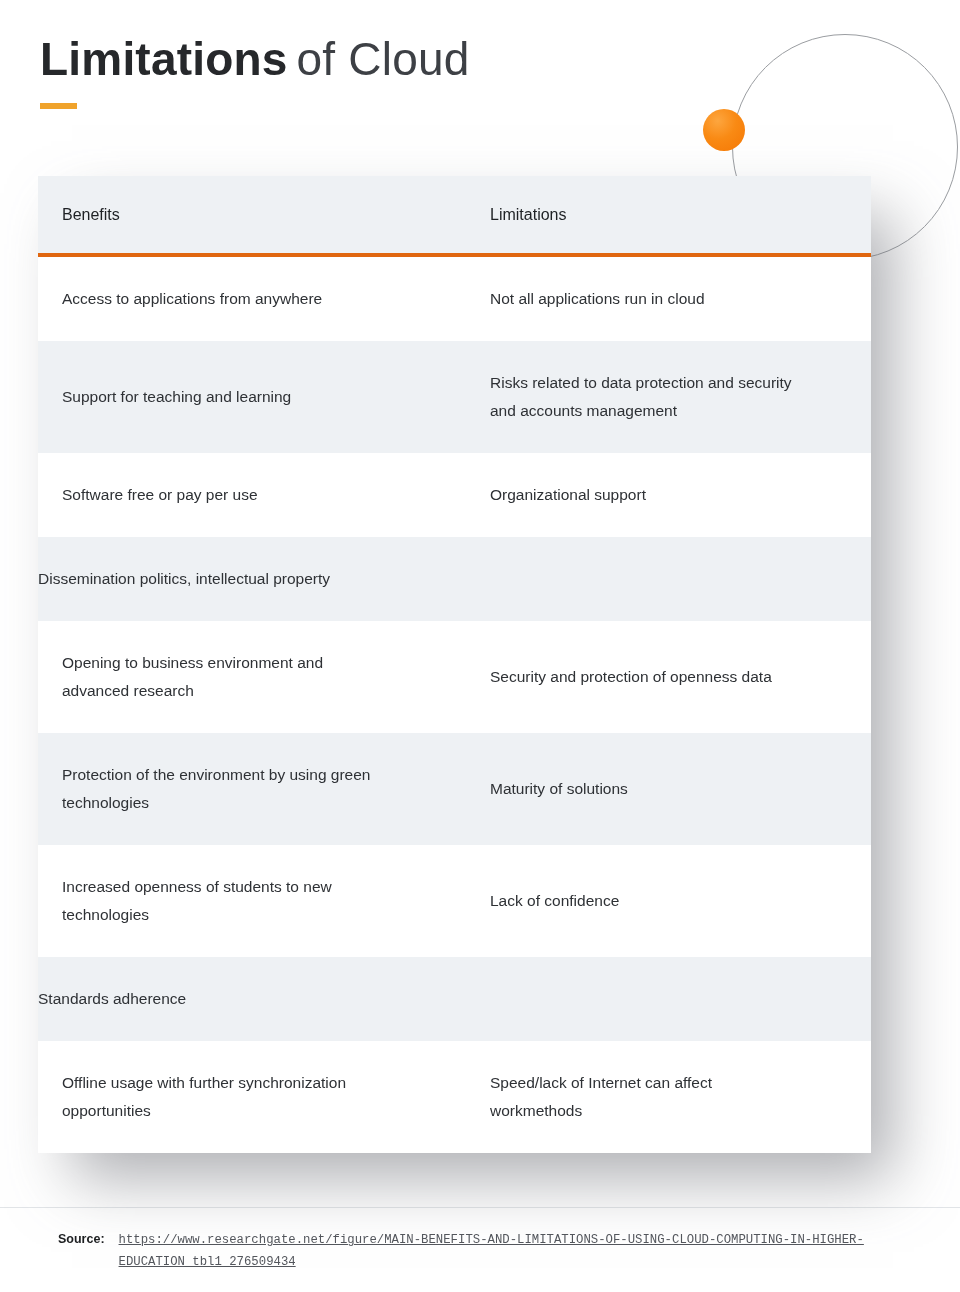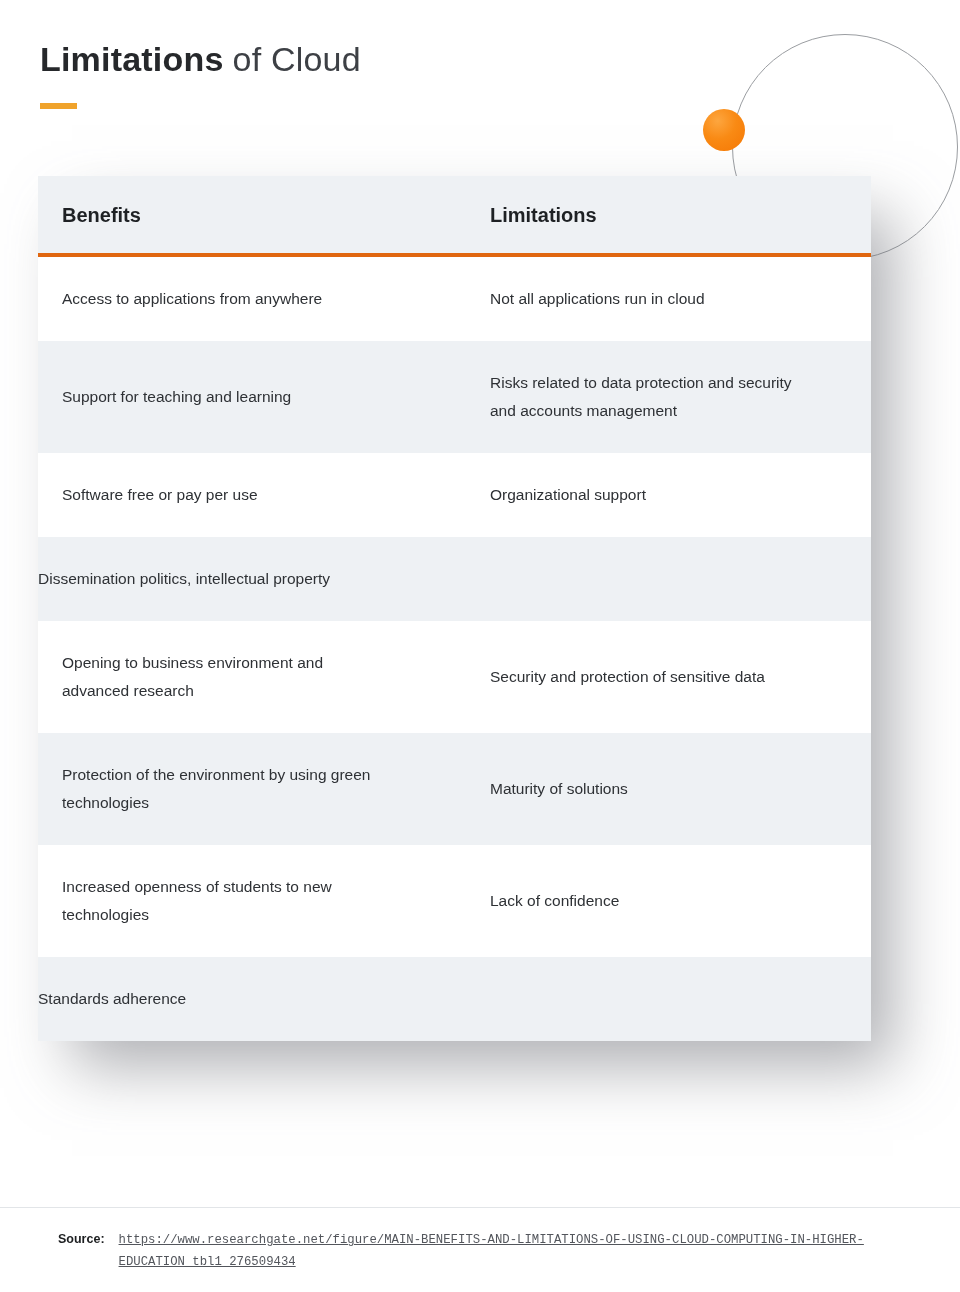--- a/index.html
+++ b/index.html
@@ -38,21 +38,21 @@
     background: radial-gradient(circle at 35% 28%, #fda63f 0%, #f98a14 45%, #f57704 100%);
     z-index: 2;
   }
 
   
   .page-title {
     position: absolute;
     left: 40px;
     top: 34px;
     margin: 0;
-    font-size: 34px;
+    font-size: 46px;
     line-height: 50px;
     letter-spacing: 0.2px;
     z-index: 3;
   }
   .title-bold {
     font-weight: 800;
     color: #26282b;
   }
   .title-light {
     font-weight: 300;
@@ -83,22 +83,22 @@
     display: grid;
     grid-template-columns: 452px 1fr;
     align-items: center;
   }
   .t-header {
     background: #eef1f4;
     height: 77px;
     border-bottom: 4px solid #e0660f;
   }
   .t-header .cell {
-    font-weight: 700;
-    font-size: 20px;
+    font-weight: 400;
+    font-size: 16px;
     color: #1e2124;
     padding-top: 0;
     padding-bottom: 0;
   }
   .t-row.gray { background: #eef1f4; }
   .t-row.white { background: #ffffff; }
   .cell {
     font-size: 15.5px;
     line-height: 28px;
     color: #2e3135;
@@ -179,39 +179,45 @@
       <div class="cell col2">Organizational support</div>
     </div>
 
     <div class="t-row gray">
       <div class="cell col2">Dissemination politics, intellectual property</div>
     </div>
 
     <div class="t-row white">
       <div class="cell col1">Opening to business environment and
 advanced research</div>
-      <div class="cell col2">Security and protection of sensitive data</div>
+      <div class="cell col2">Security and protection of openness data</div>
     </div>
 
     <div class="t-row gray">
       <div class="cell col1">Protection of the environment by using green
 technologies</div>
       <div class="cell col2">Maturity of solutions</div>
     </div>
 
     <div class="t-row white">
       <div class="cell col1">Increased openness of students to new
 technologies</div>
       <div class="cell col2">Lack of confidence</div>
     </div>
 
     <div class="t-row gray">
       <div class="cell col2">Standards adherence</div>
     </div>
 
+    <div class="t-row white">
+      <div class="cell col1">Offline usage with further synchronization
+opportunities</div>
+      <div class="cell col2">Speed/lack of Internet can affect
+workmethods</div>
+    </div>
 
   </div>
 
   <div class="footer-divider"></div>
 
   <div class="source-row">
     <span class="source-label">Source:</span>
     <a class="source-link" href="#">https://www.researchgate.net/figure/MAIN-BENEFITS-AND-LIMITATIONS-OF-USING-CLOUD-COMPUTING-IN-HIGHER-EDUCATION_tbl1_276509434</a>
   </div>
 

